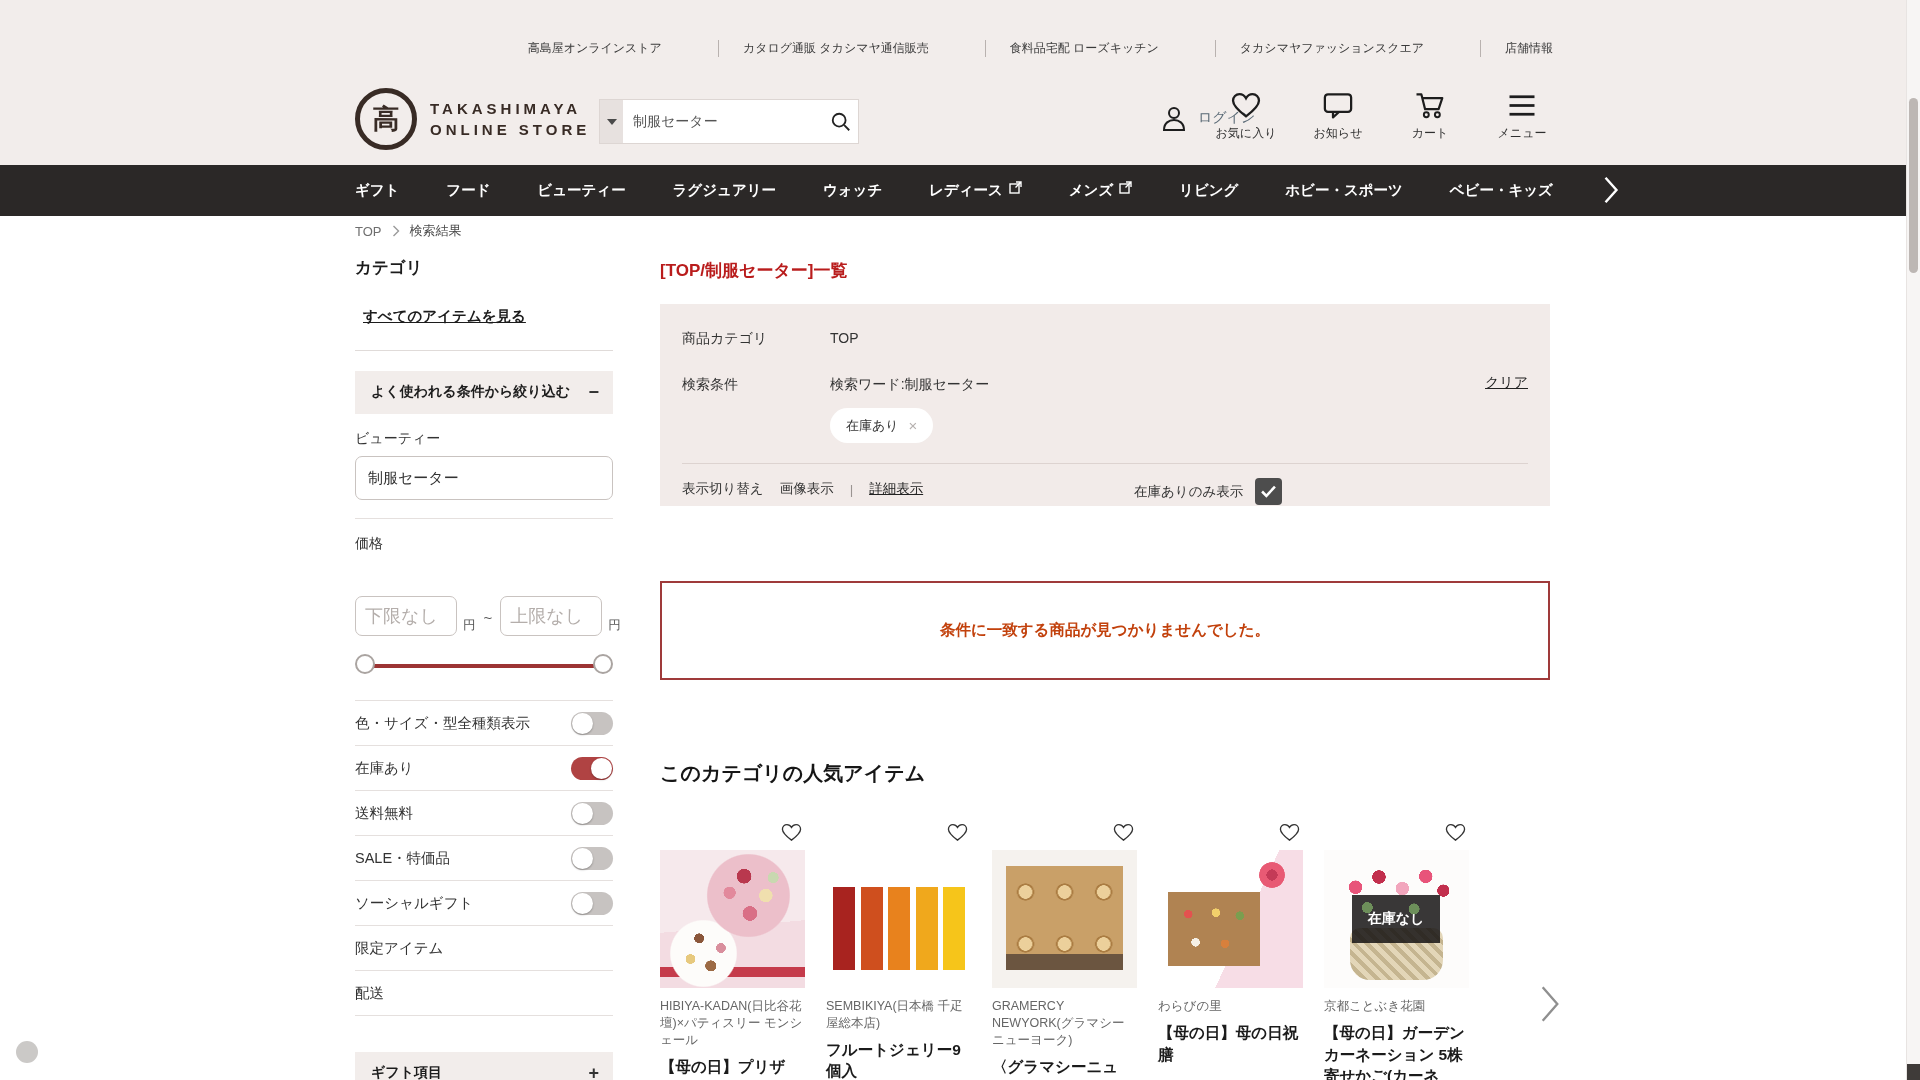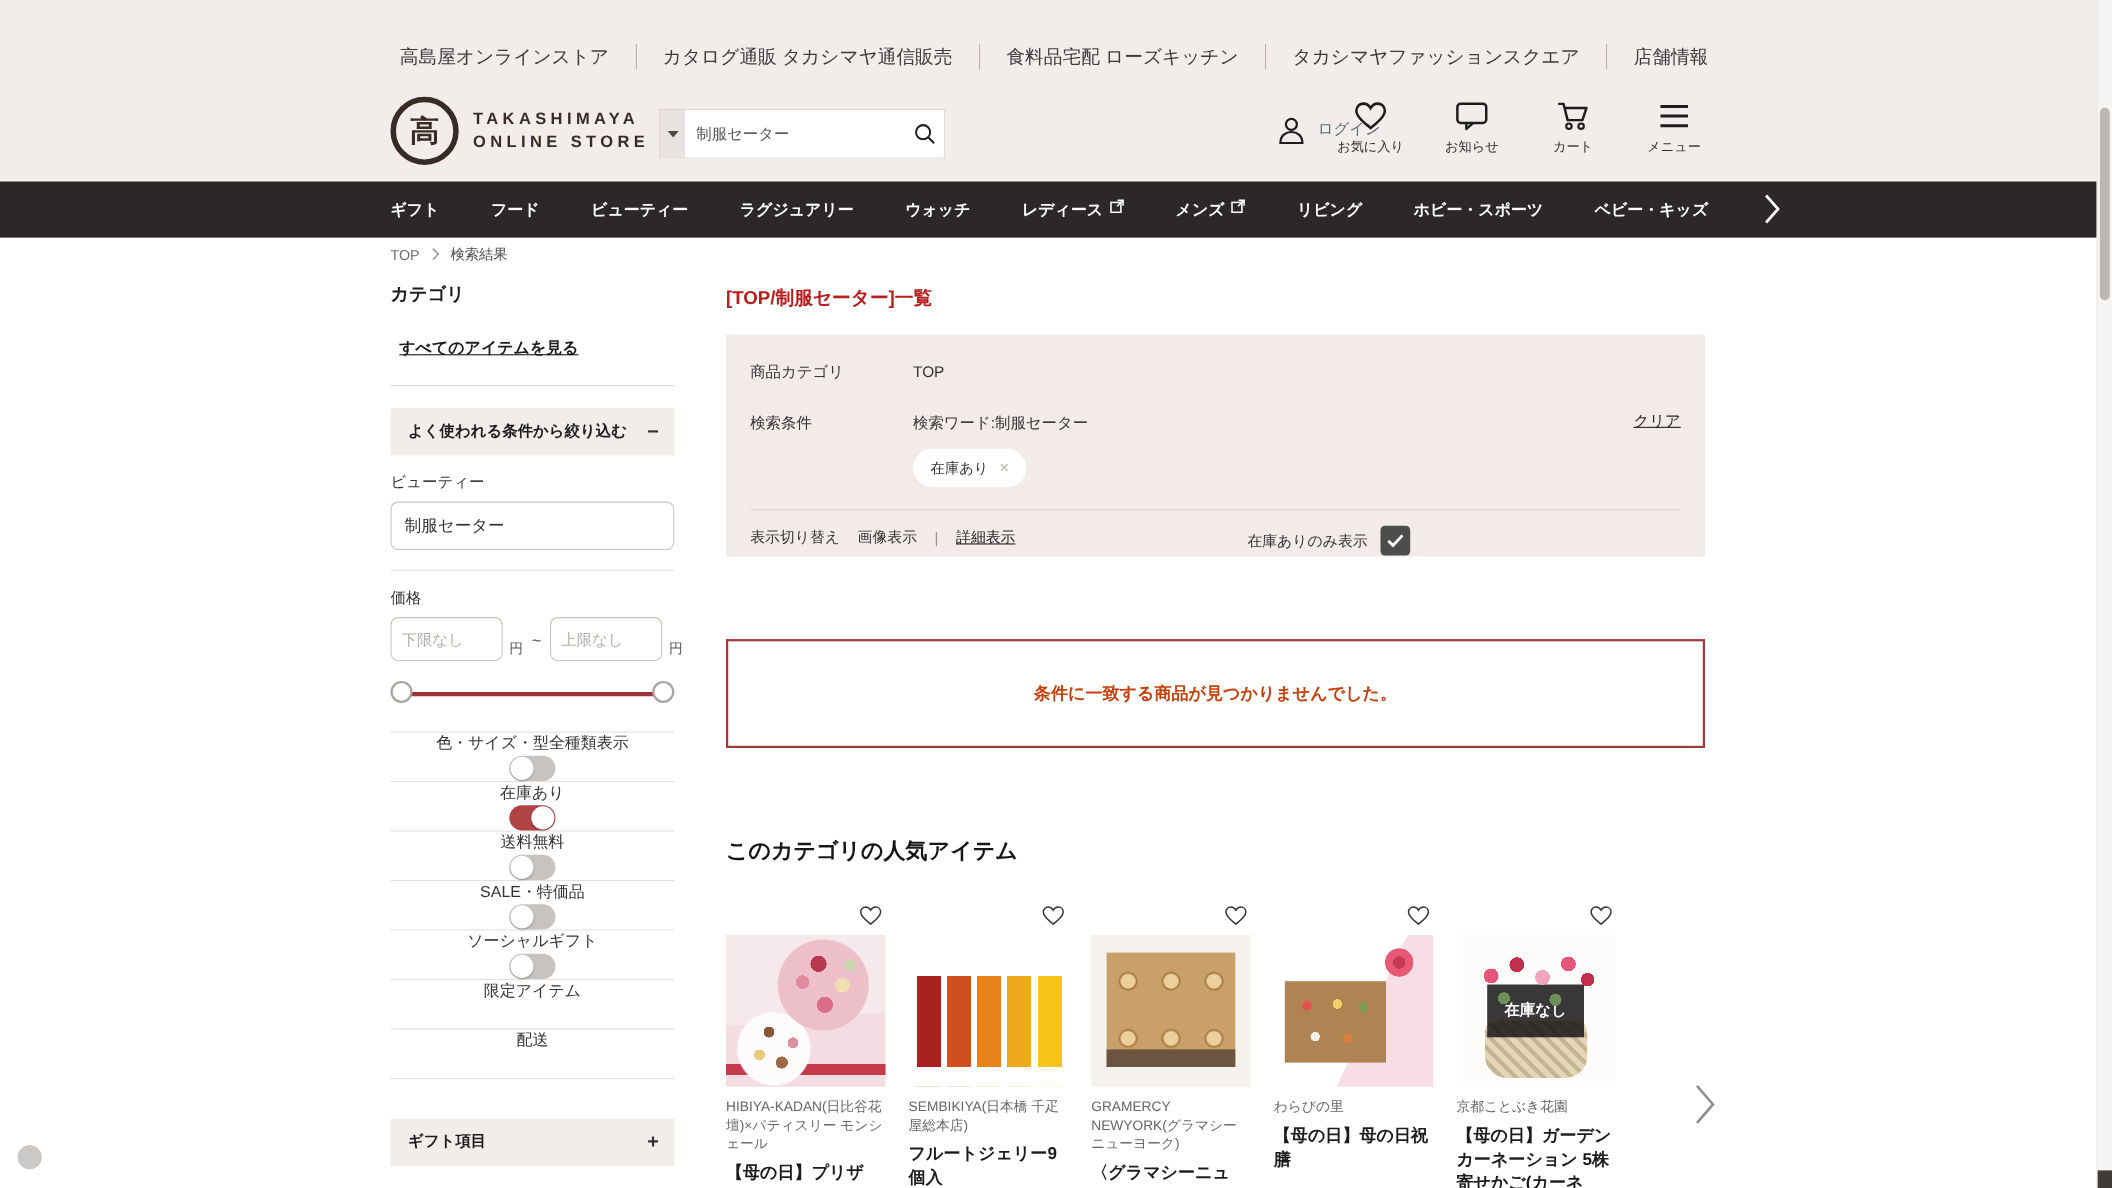--- a/index.html
+++ b/index.html
@@ -2,21 +2,21 @@
 <html><head>
 <meta charset="utf-8">
 <style>
   html,body{margin:0;padding:0;}
   .page{position:relative;width:1920px;height:1080px;overflow:hidden;background:#ffffff;
         font-family:"Liberation Sans","DejaVu Sans",sans-serif;color:#222;}
 
   
   .topbar{position:absolute;left:0;top:0;width:1920px;height:165px;background:#f2edeb;}
   .utility{position:absolute;top:40px;right:367px;display:flex;align-items:center;}
-  .utility a{font-size:17px;color:#3a3a3a;text-decoration:none;padding:0 24px;white-space:nowrap;}
+  .utility a{font-size:12px;color:#3a3a3a;text-decoration:none;padding:0 24px;white-space:nowrap;margin-left:32px;}
   .utility a + a{border-left:1px solid #b9b2af;}
   .utility a:first-child{padding-left:0;}
   .utility a:last-child{padding-right:0;}
 
   .logo{position:absolute;left:355px;top:88px;display:flex;align-items:center;gap:13px;cursor:pointer;}
   .logo-mark{width:52px;height:52px;border:5px solid #382b25;border-radius:50%;background:#f2edeb;
              display:flex;align-items:center;justify-content:center;font-weight:bold;font-size:27px;color:#382b25;}
   .logo-text{color:#382b25;font-weight:bold;font-size:15px;letter-spacing:4px;line-height:1.4;}
 
   .search{position:absolute;left:599px;top:99px;width:258px;height:43px;display:flex;
@@ -50,31 +50,31 @@
   .view-all{display:inline-block;margin-left:8px;font-size:14.5px;font-weight:bold;color:#1c1c1c;text-decoration:underline;cursor:pointer;}
   .side-divider{border-top:1px solid #e0dbd9;margin-top:24px;}
   .panel-head{margin-top:20px;height:42px;background:#f2edeb;display:flex;align-items:center;justify-content:space-between;
               padding:0 14px 1px 16px;font-size:14px;font-weight:bold;color:#1c1c1c;cursor:pointer;}
   .panel-ic{font-size:18px;color:#333;}
   .f-label{font-size:14px;color:#333;margin:16px 0 8px;}
   .kw-input{width:100%;box-sizing:border-box;height:44px;border:1px solid #c9c3c0;border-radius:7px;padding:0 12px;
             font-size:15px;color:#333;outline:none;font-family:"Liberation Sans","DejaVu Sans",sans-serif;}
   .kw-sep{border-top:1px solid #e5e0de;margin-top:18px;}
   .price-row{display:flex;align-items:flex-end;gap:6px;margin-top:6px;}
-  .price-input{width:82px;height:38px;border:1px solid #c9c3c0;border-radius:7px;padding:0 9px;font-size:14px;color:#333;outline:none;
-               font-family:"Liberation Sans","DejaVu Sans",sans-serif;}
+  .price-input{width:82px;height:38px;border:1px solid #c9c3c0;border-radius:7px;padding:0 9px;font-size:18px;color:#333;outline:none;
+               font-family:"Liberation Sans","DejaVu Sans",sans-serif;margin-top:35px;}
   .price-input::placeholder{color:#b4aeab;}
   .yen{font-size:12.5px;color:#555;padding-bottom:2px;}
   .tilde{font-size:15px;color:#555;padding-bottom:10px;margin:0 2px;}
   .slider{position:relative;height:24px;margin:18px 2px 4px;}
   .slider .track{position:absolute;left:8px;right:8px;top:10px;height:4px;background:#9c3434;border-radius:2px;}
   .slider .knob{position:absolute;top:0;width:20px;height:20px;border-radius:50%;background:#fff;border:2px solid #aaa4a1;box-sizing:border-box;cursor:pointer;}
   .knob-min{left:-2px;} .knob-max{right:-2px;}
   .filters{margin-top:22px;border-top:1px solid #e5e0de;}
-  .filter-row{height:44px;display:flex;align-items:center;justify-content:space-between;border-bottom:1px solid #e5e0de;cursor:pointer;flex-direction:column;}
+  .filter-row{height:44px;display:flex;align-items:center;justify-content:space-between;border-bottom:1px solid #e5e0de;cursor:pointer;}
   .filter-row .fl{font-size:14.5px;color:#333;}
   .switch{width:42px;height:23px;border-radius:12px;background:#c7c3c1;position:relative;flex:0 0 auto;}
   .switch::after{content:"";position:absolute;top:1px;left:1px;width:21px;height:21px;border-radius:50%;background:#fff;box-shadow:0 1px 2px rgba(0,0,0,.3);}
   .switch.sw-on{background:#b04343;}
   .switch.sw-on::after{left:auto;right:1px;}
   .gift-head{margin-top:36px;text-align:center;}
 
   
   .main{position:absolute;left:660px;top:255px;width:890px;}
   .result-title{font-size:17px;font-weight:bold;color:#b91c1c;margin:4px 0 0;}

